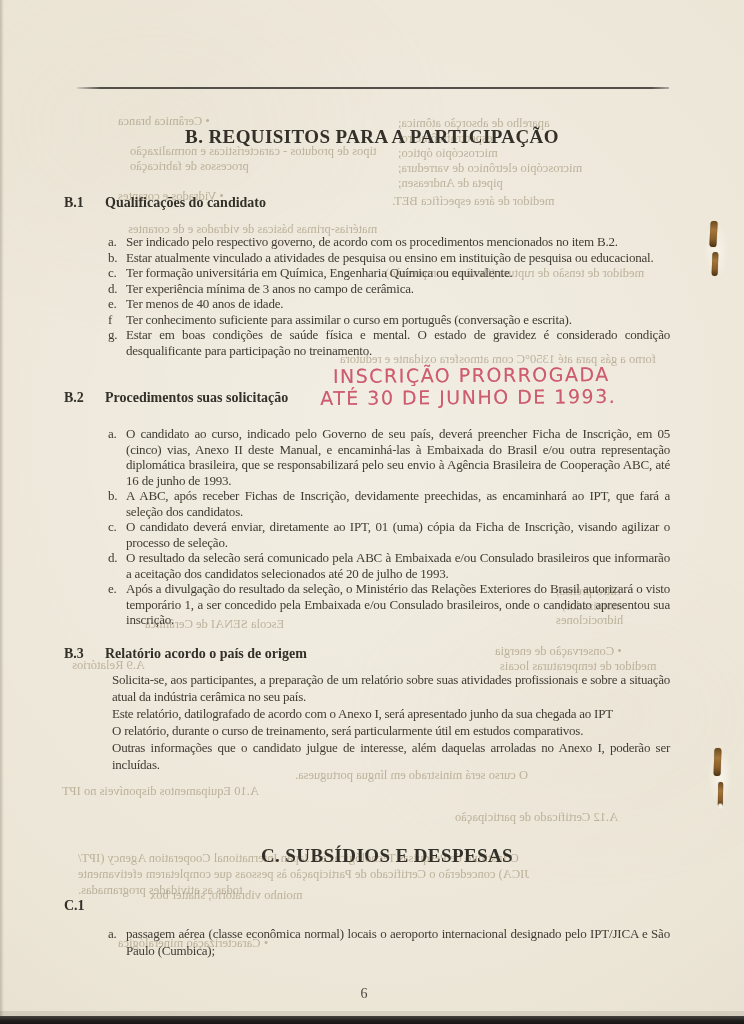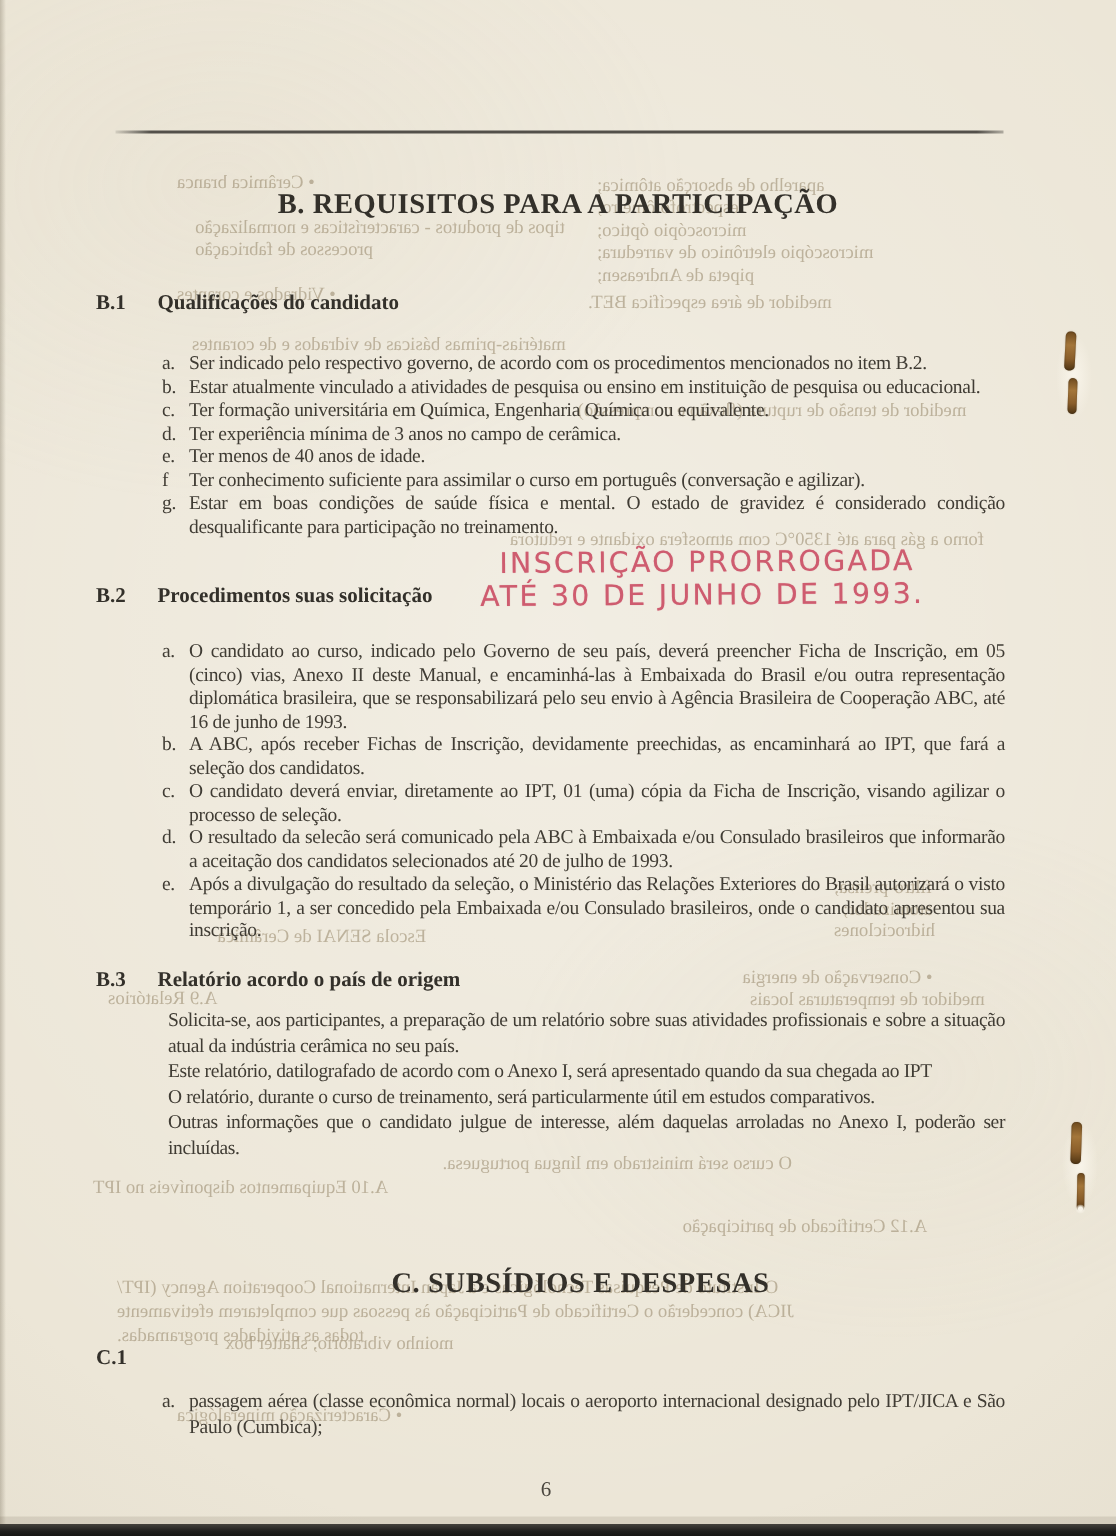--- a/index.html
+++ b/index.html
@@ -137,21 +137,21 @@
       <div class="item">
           <span class="lbl">d.</span>
           <span class="txt">Ter experiência mínima de 3 anos no campo de cerâmica.</span>
         </div>
       <div class="item">
           <span class="lbl">e.</span>
           <span class="txt">Ter menos de 40 anos de idade.</span>
         </div>
       <div class="item">
           <span class="lbl">f</span>
-          <span class="txt">Ter conhecimento suficiente para assimilar o curso em português (conversação e agilizar).</span>
+          <span class="txt">Ter conhecimento suficiente para assimilar o curso em português (conversação e escrita).</span>
         </div>
       <div class="item">
           <span class="lbl">g.</span>
           <span class="txt">Estar em boas condições de saúde física e mental. O estado de gravidez é considerado condição desqualificante para participação no treinamento.</span>
         </div>
     </div>
   </section>
 
   <div class="stamp">
     <div class="l1">INSCRIÇÃO PRORROGADA</div>
@@ -187,21 +187,21 @@
     </div>
   </section>
 
   <section class="sec" id="sec-b3">
     <div class="shead">
       <span class="snum">B.3</span>
       <span class="stitle">Relatório acordo o país de origem</span>
     </div>
     <div class="paras">
       <p>Solicita-se, aos participantes, a preparação de um relatório sobre suas atividades profissionais e sobre a situação atual da indústria cerâmica no seu país.</p>
-      <p>Este relatório, datilografado de acordo com o Anexo I, será apresentado quando da sua chegada ao IPT</p>
+      <p>Este relatório, datilografado de acordo com o Anexo I, será apresentado junho da sua chegada ao IPT</p>
       <p>O relatório, durante o curso de treinamento, será particularmente útil em estudos comparativos.</p>
       <p>Outras informações que o candidato julgue de interesse, além daquelas arroladas no Anexo I, poderão ser incluídas.</p>
     </div>
   </section>
 
   <h1 class="doc-title" id="title-c">C. SUBSÍDIOS E DESPESAS</h1>
 
   <section class="sec" id="sec-c1">
     <div class="shead">
       <span class="snum">C.1</span>

